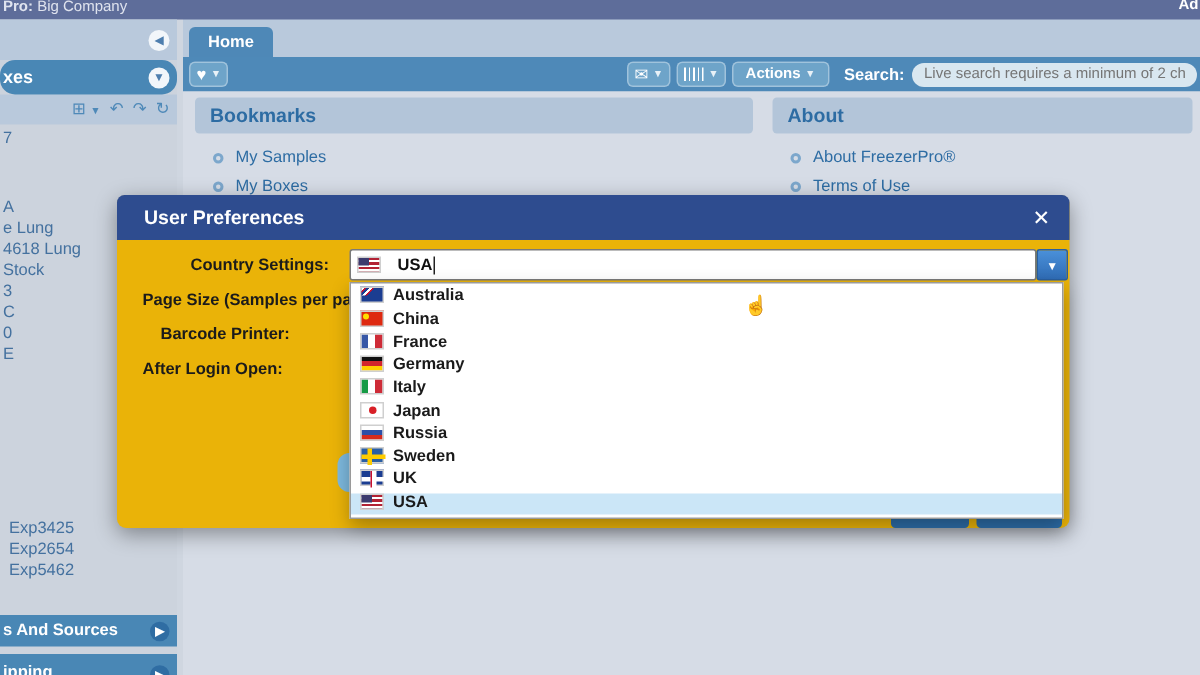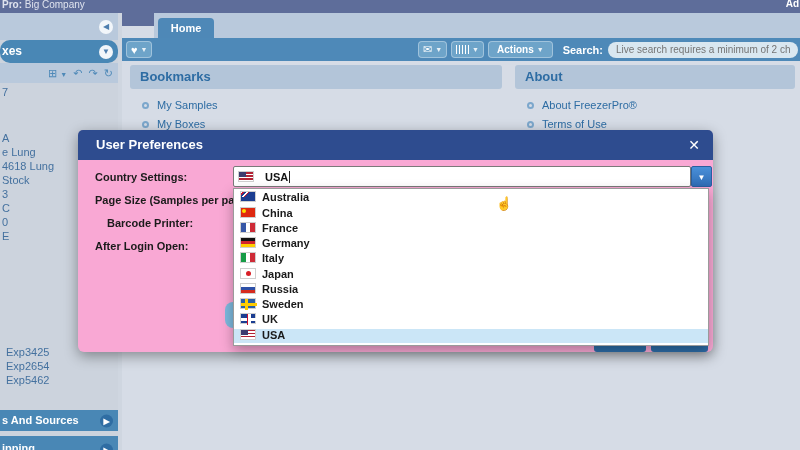--- a/index.html
+++ b/index.html
@@ -30,21 +30,21 @@
   .sb-list li.mt32 { margin-top:32px; }
   .sb-list li.mt2 { margin-top:2px; }
   .sb-list li.grp2 { padding-left:6px; }
   .sb-list li.mt102 { margin-top:102px; }
   .sb-section { position:absolute; left:0; width:118px; background:#4987b5; color:#fff; font-weight:bold; font-size:11px; line-height:20px; padding-left:2px; }
   .sb-section .arrow-circle { position:absolute; right:5px; top:50%; transform:translateY(-50%); width:13px; height:13px; border-radius:50%; background:#2f6da3; color:#fff; font-size:8px; line-height:13px; text-align:center; }
   .sec1 { top:397px; height:21px; }
   .sec2 { top:423px; height:27px; line-height:24px; }
 
   
-  .tabstrip { height:25px; background:#b9c9dc; position:relative;margin-left:32px; }
+  .tabstrip { height:25px; background:#b9c9dc; position:relative; }
   .tab { position:absolute; left:4px; bottom:0; width:56px; height:20px; background:#4e88b7; border-radius:4px 4px 0 0; color:#fff; font-size:11px; font-weight:bold; text-align:center; line-height:20px; }
 
   
   .toolbar { height:23px; background:#4e89b8; display:flex; align-items:center; padding:0 2px 0 4px; }
   .tb-btn { background:#6ea4c9; border:1px solid rgba(255,255,255,.35); border-radius:4px; height:17px; color:#fff; display:flex; align-items:center; padding:0 4px; font-size:10px; margin-right:4px; cursor:pointer; }
   .tb-btn .caret { font-size:7px; margin-left:3px; color:#e8f1f7; }
   .heart { font-size:11px; }
   .env { font-size:11px; }
   .barcode-glyph { display:inline-block; width:13px; height:9px; background:repeating-linear-gradient(90deg,#fff 0 1px,transparent 1px 3px); }
   .actions-btn { font-weight:bold; padding:0 8px; }
@@ -57,21 +57,21 @@
   .panel { position:absolute; top:4px; }
   .panel-bookmarks { left:8px; width:372px; }
   .panel-about { left:393px; width:280px; }
   .panel-header { height:24px; background:#b3c5d9; border-radius:3px; color:#2d6ca3; font-weight:bold; font-size:13px; line-height:24px; padding-left:10px; }
   .panel-links { padding:10px 0 0 12px; }
   .plink { display:flex; align-items:center; margin-bottom:7px; cursor:pointer; }
   .plink .bullet { width:7px; height:7px; border-radius:50%; border:2px solid #7ca7cc; margin-right:8px; flex:none; }
   .plink .ltext { color:#2d6ca3; font-size:11px; }
 
   
-  .modal { position:absolute; left:78px; top:130px; width:635px; height:222px; background:#f9a8d4; border-radius:6px; box-shadow:0 4px 14px rgba(0,0,0,.38); z-index:50; }
+  .modal { position:absolute; left:78px; top:130px; width:635px; height:222px; background:#eab308; border-radius:6px; box-shadow:0 4px 14px rgba(0,0,0,.38); z-index:50; }
   .modal-header { height:30px; background:#2e4c8f; border-radius:5px 5px 0 0; color:#fff; position:relative; }
   .modal-title { position:absolute; left:18px; top:0; line-height:30px; font-size:13px; font-weight:bold; }
   .modal-close { position:absolute; right:13px; top:0; line-height:30px; font-size:14px; color:#fff; cursor:pointer; }
   .m-label { position:absolute; left:17px; font-size:11px; font-weight:bold; color:#1b1b1b; white-space:nowrap; }
   .combo { position:absolute; left:155px; top:36px; width:458px; height:21px; background:#fff; border:1px solid #7a7a7a; border-radius:2px; display:flex; align-items:center; padding-left:4px; }
   .combo .val { font-size:11px; font-weight:bold; color:#111; margin-left:5px; }
   .combo .caret-line { width:1px; height:12px; background:#222; margin-left:1px; }
   .dd-btn { position:absolute; left:613px; top:36px; width:21px; height:21px; background:linear-gradient(#4a90d9,#2f6cb5); border:1px solid #2a5f9e; border-radius:2px; color:#fff; font-size:8px; text-align:center; line-height:21px; cursor:pointer; }
   .dropdown { position:absolute; left:155px; top:58px; width:476px; height:158px; background:#fff; border:1px solid #9a9a9a; box-shadow:0 5px 12px rgba(0,0,0,.3); z-index:3; display:flex; flex-direction:column; justify-content:space-evenly; padding:1px 0; }
   .dd-row { display:flex; align-items:flex-start; height:14px; padding-left:6px; font-size:11px; font-weight:bold; color:#1a1a1a; cursor:pointer; }
@@ -213,21 +213,21 @@
     </div>
   </div>
 </div>
 
 <div class="modal">
   <div class="modal-header">
     <span class="modal-title">User Preferences</span>
     <span class="modal-close">✕</span>
   </div>
 
-  <span class="m-label" style="top:41px;">Country Settings:</span>
+  <span class="m-label" style="top:41px;margin-left:32px;">Country Settings:</span>
   <span class="m-label" style="top:64px;">Page Size (Samples per page):</span>
   <span class="m-label" style="top:87px;margin-left:12px;">Barcode Printer:</span>
   <span class="m-label" style="top:110px;">After Login Open:</span>
 
   <div class="combo">
     <span class="flag flag-us"></span>
     <span class="val">USA</span>
     <span class="caret-line"></span>
   </div>
   <div class="dd-btn">▼</div>

